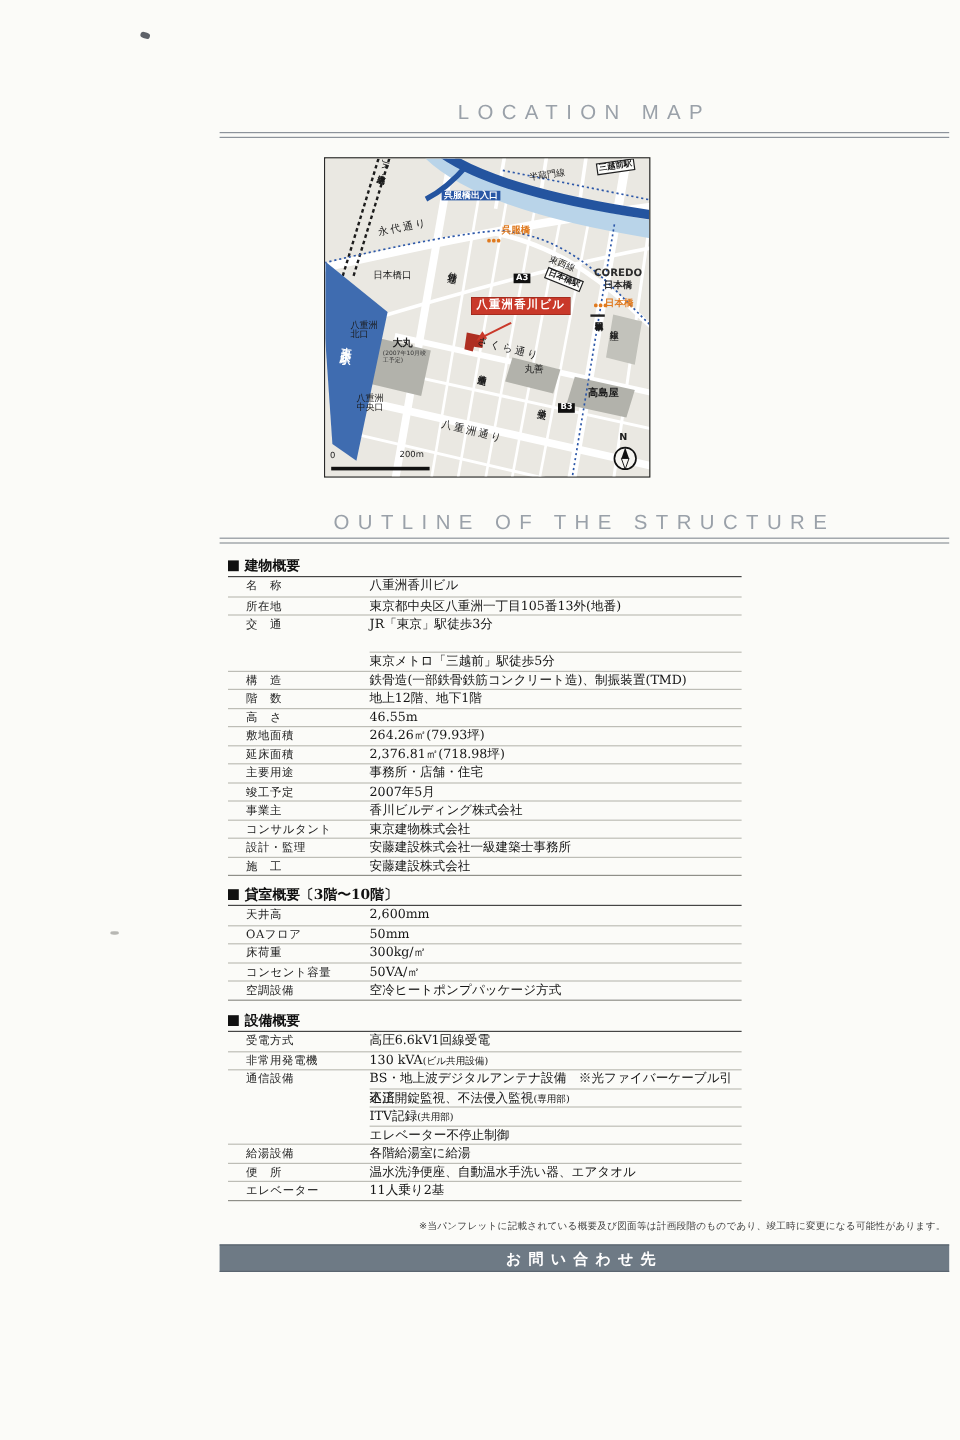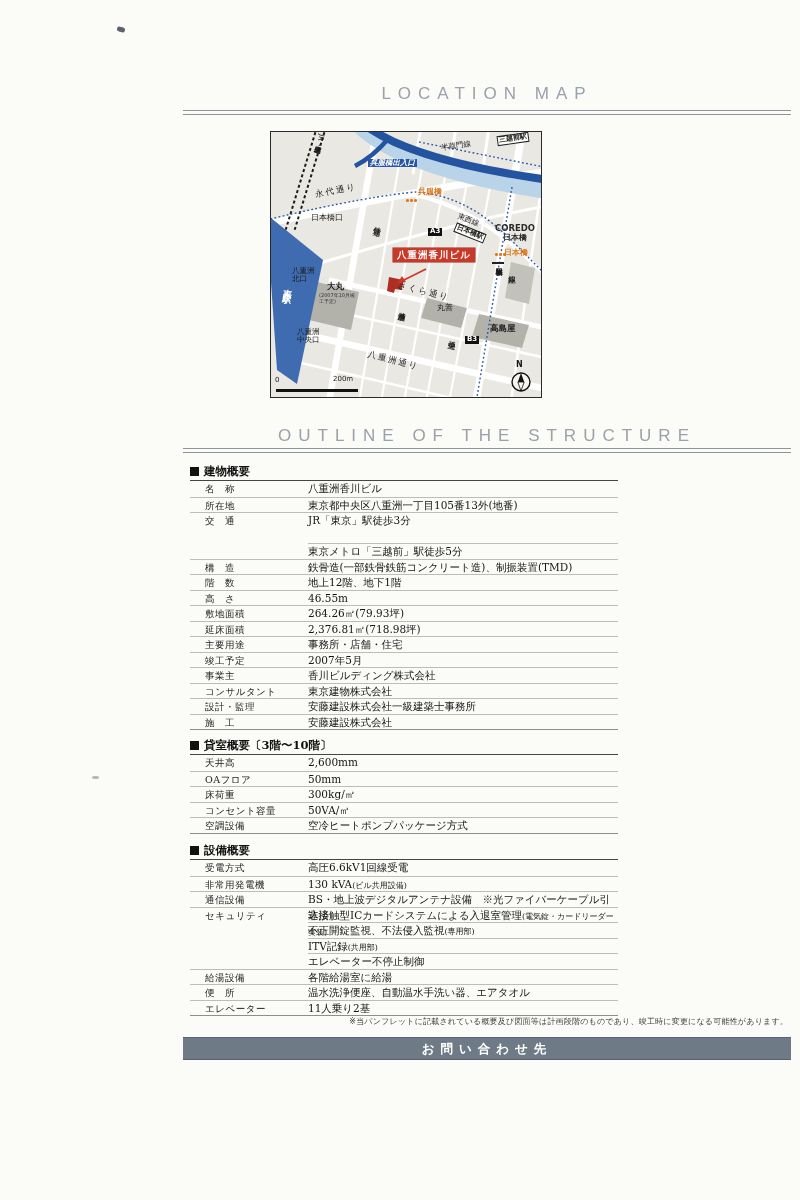--- a/index.html
+++ b/index.html
@@ -23,21 +23,21 @@
   .r1{top:110px;}
   .r2{top:448px;}
 
   
   .map{position:absolute;left:270px;top:131px;width:270px;height:265px;
     background:#eae8e2;border:1px solid #2a2a2a;overflow:hidden;
     font-family:"DejaVu Sans","Liberation Sans",sans-serif;}
   .map svg{position:absolute;left:0;top:0;}
   .ml{position:absolute;font-size:8px;line-height:1.12;color:#1a1a1a;white-space:nowrap;}
   .vert{writing-mode:vertical-rl;white-space:nowrap;}
-  .tag-blue{background:#2a57a5;color:#fff;padding:0 2px;font-size:7.5px;font-weight:bold;font-style:italic;}
+  .tag-blue{background:#2a57a5;color:#fff;padding:0 2px;font-size:7.5px;font-weight:bold;}
   .tag-black{background:#101010;color:#fff;padding:0 2px;font-size:7px;font-weight:bold;}
   .tag-box{background:#fdfdfb;border:1px solid #222;padding:0 1px;font-size:7px;font-weight:bold;}
   .tag-red{background:#c9392a;color:#fff;font-size:9.5px;font-weight:bold;
     padding:1.5px 4px;letter-spacing:1px;box-shadow:0 0 0 .5px #8e2418;}
   .orange{color:#e07a1f;font-weight:bold;}
   .bridge-icon{position:absolute;width:2.5px;height:2.5px;border-radius:50%;background:#e07a1f;
     box-shadow:4px 0 0 #e07a1f,8px 0 0 #e07a1f;}
   .scalebar{position:absolute;left:5px;top:257px;width:82px;height:3px;background:#111;}
   .wrap2{white-space:normal;}
 
@@ -133,21 +133,21 @@
       </g>
     </svg>
 
     <div class="ml tag-blue" style="left:97px;top:27px;">呉服橋出入口</div>
     <div class="ml" style="left:170px;top:10px;font-size:7.5px;transform:rotate(-8deg);">半蔵門線</div>
     <div class="ml tag-box" style="left:226px;top:2px;transform:rotate(-8deg);">三越前駅</div>
     <div class="ml vert" style="left:46px;top:2px;font-size:7px;transform:rotate(16deg);transform-origin:top center;">JR山手・京浜東北線</div>
     <div class="ml" style="left:44px;top:54px;font-size:8.5px;letter-spacing:2px;transform:rotate(-11deg);">永代通り</div>
     <div class="ml orange" style="left:147px;top:56px;">呉服橋</div>
     <div class="bridge-icon" style="left:135px;top:67px;"></div>
-    <div class="ml" style="left:40px;top:82px;">日本橋口</div>
+    <div class="ml" style="left:40px;top:94px;">日本橋口</div>
     <div class="ml vert" style="left:102px;top:88px;letter-spacing:1px;transform:rotate(10deg);transform-origin:top center;">外堀通り</div>
     <div class="ml tag-black" style="left:157px;top:96px;">A3</div>
     <div class="ml" style="left:186px;top:84px;font-size:7.5px;transform:rotate(22deg);">東西線</div>
     <div class="ml tag-box" style="left:183px;top:96px;transform:rotate(22deg);">日本橋駅</div>
     <div class="ml" style="left:224px;top:92px;font-size:8.5px;font-weight:bold;color:#2b2b2b;">
       <div>COREDO</div>
       <div style="font-size:8px;text-align:center;">日本橋</div>
     </div>
     <div class="ml orange" style="left:233px;top:117px;">日本橋</div>
     <div class="bridge-icon" style="left:224px;top:121px;"></div>
@@ -287,24 +287,20 @@
           <div class="cell value"><span>高圧6.6kV1回線受電</span><span class="note"></span></div>
         </div>
         <div class="trow">
           <div class="cell label">非常用発電機</div>
           <div class="cell value"><span>130 kVA</span><span class="note">(ビル共用設備)</span></div>
         </div>
         <div class="trow">
           <div class="cell label">通信設備</div>
           <div class="cell value"><span>BS・地上波デジタルアンテナ設備　※光ファイバーケーブル引込済</span><span class="note"></span></div>
         </div>
-        <div class="trow">
-          <div class="cell label">セキュリティ</div>
-          <div class="cell value"><span>非接触型ICカードシステムによる入退室管理</span><span class="note">(電気錠・カードリーダー実装)</span></div>
-        </div>
         <div class="trow cont">
           <div class="cell label"></div>
           <div class="cell value"><span>不正開錠監視、不法侵入監視</span><span class="note">(専用部)</span></div>
         </div>
         <div class="trow cont">
           <div class="cell label"></div>
           <div class="cell value"><span>ITV記録</span><span class="note">(共用部)</span></div>
         </div>
         <div class="trow cont">
           <div class="cell label"></div>

